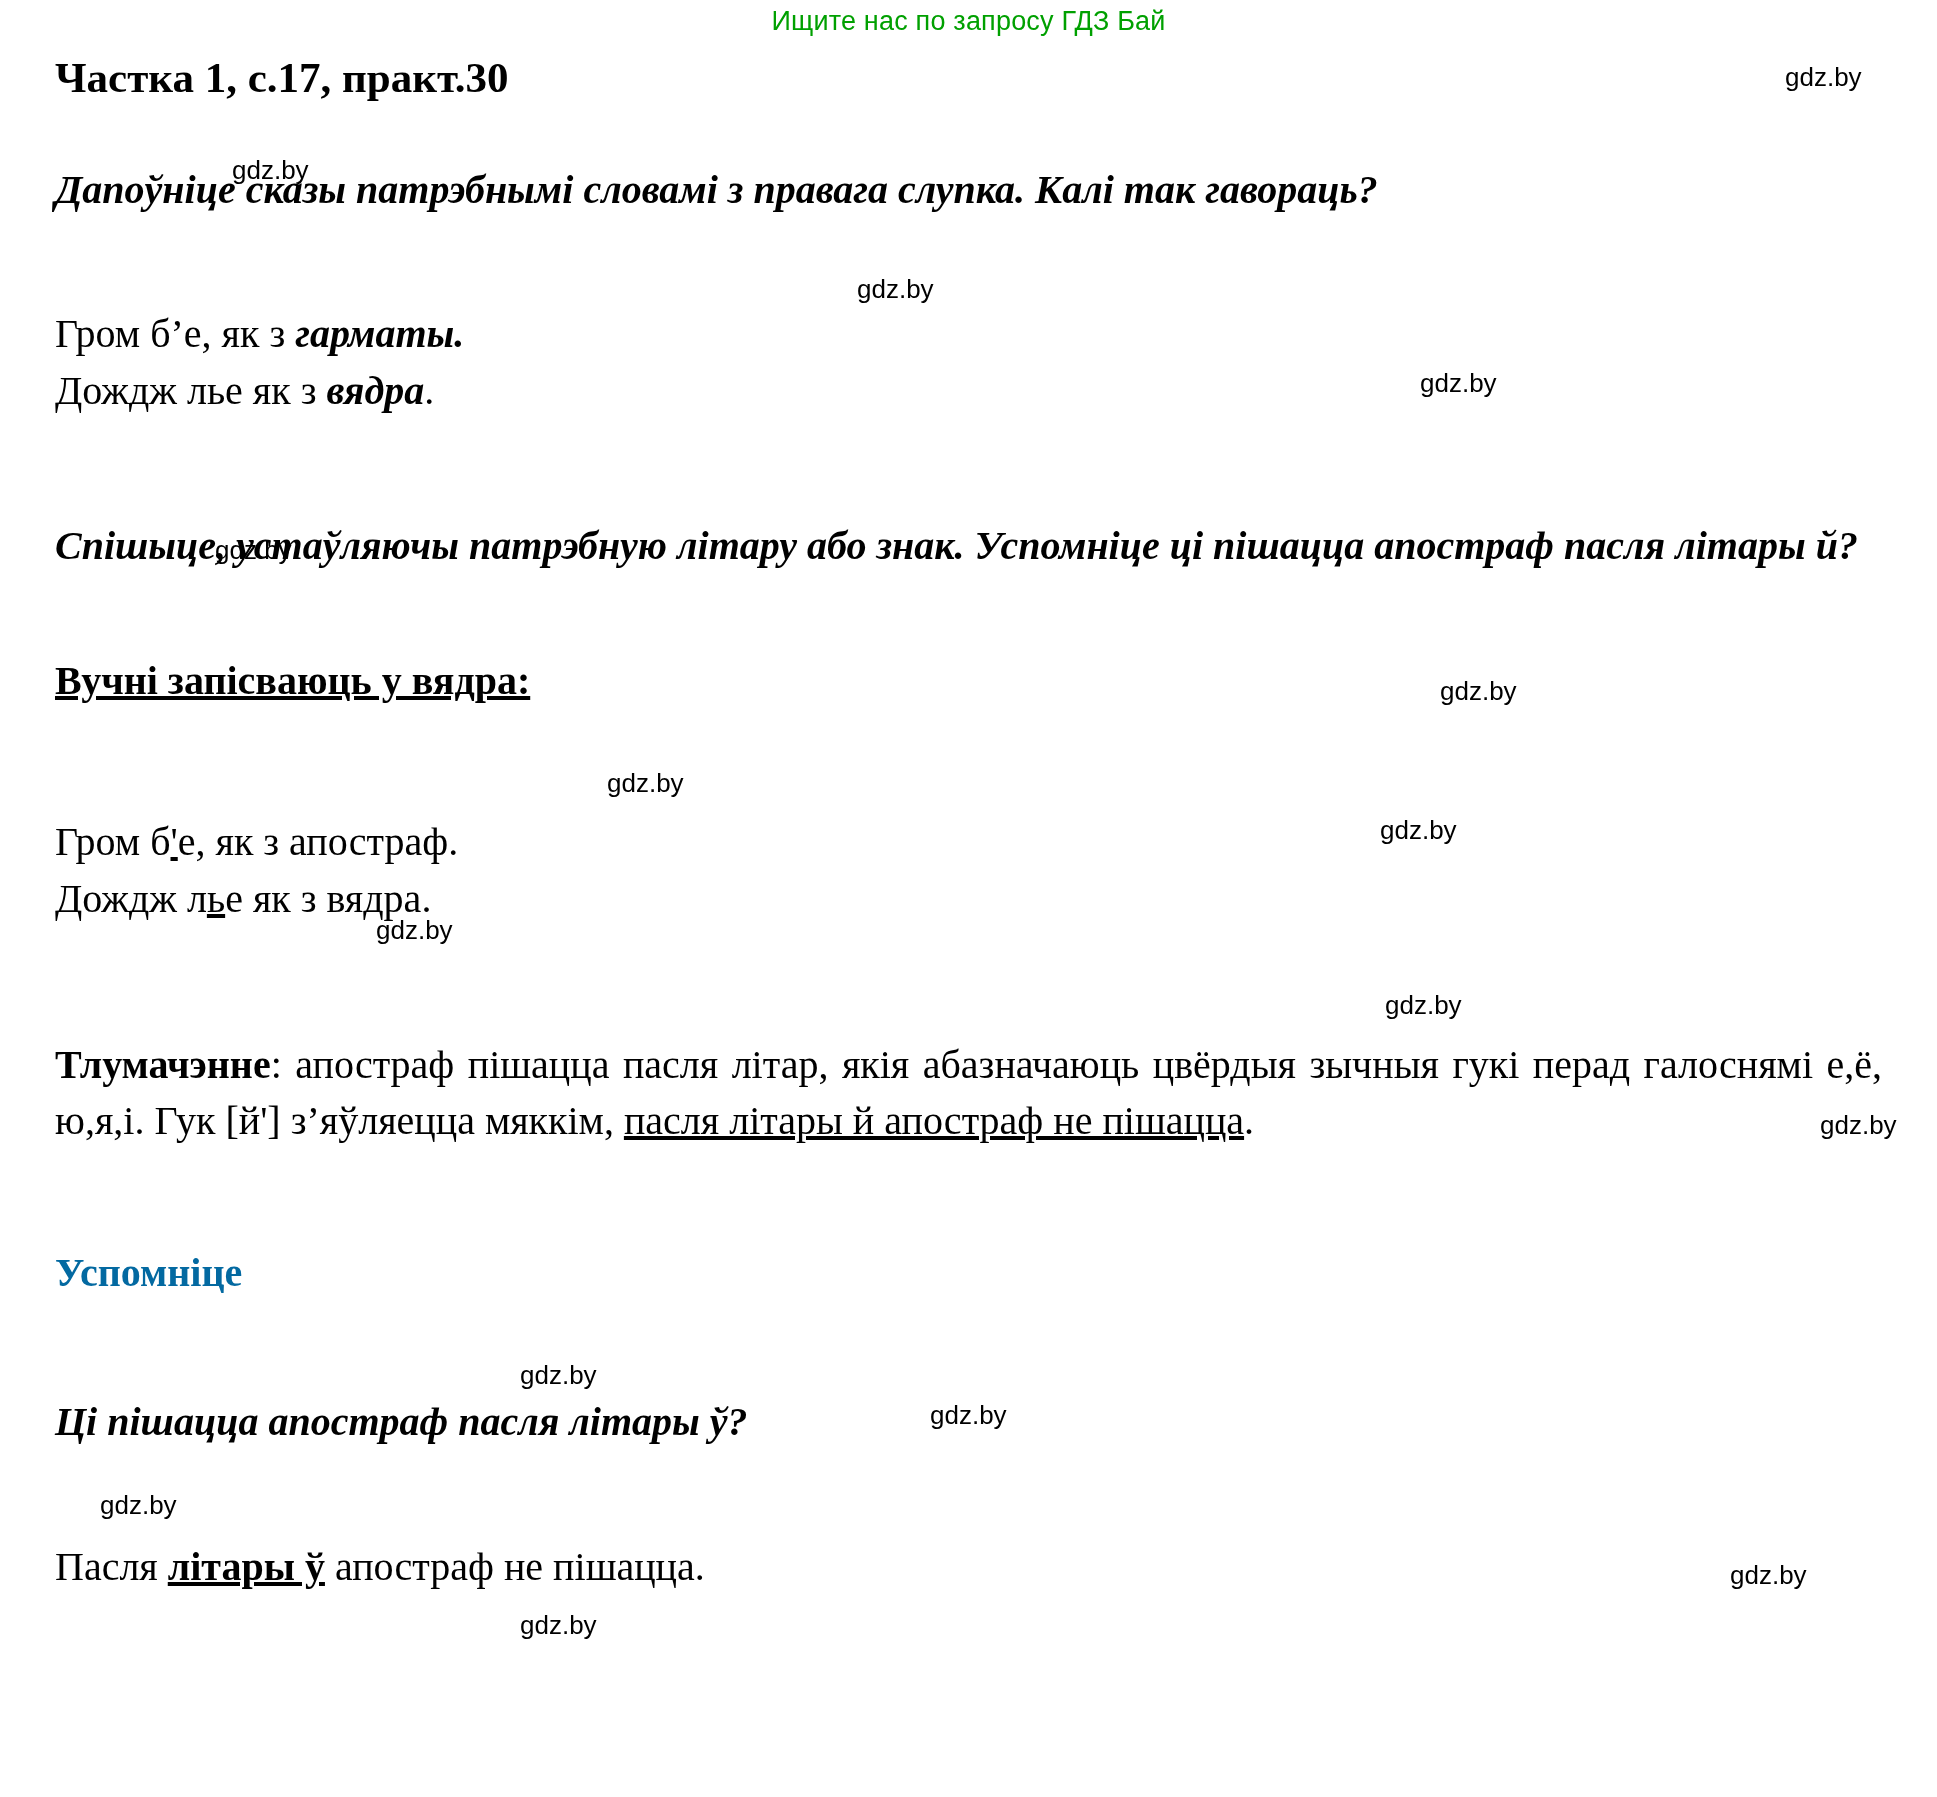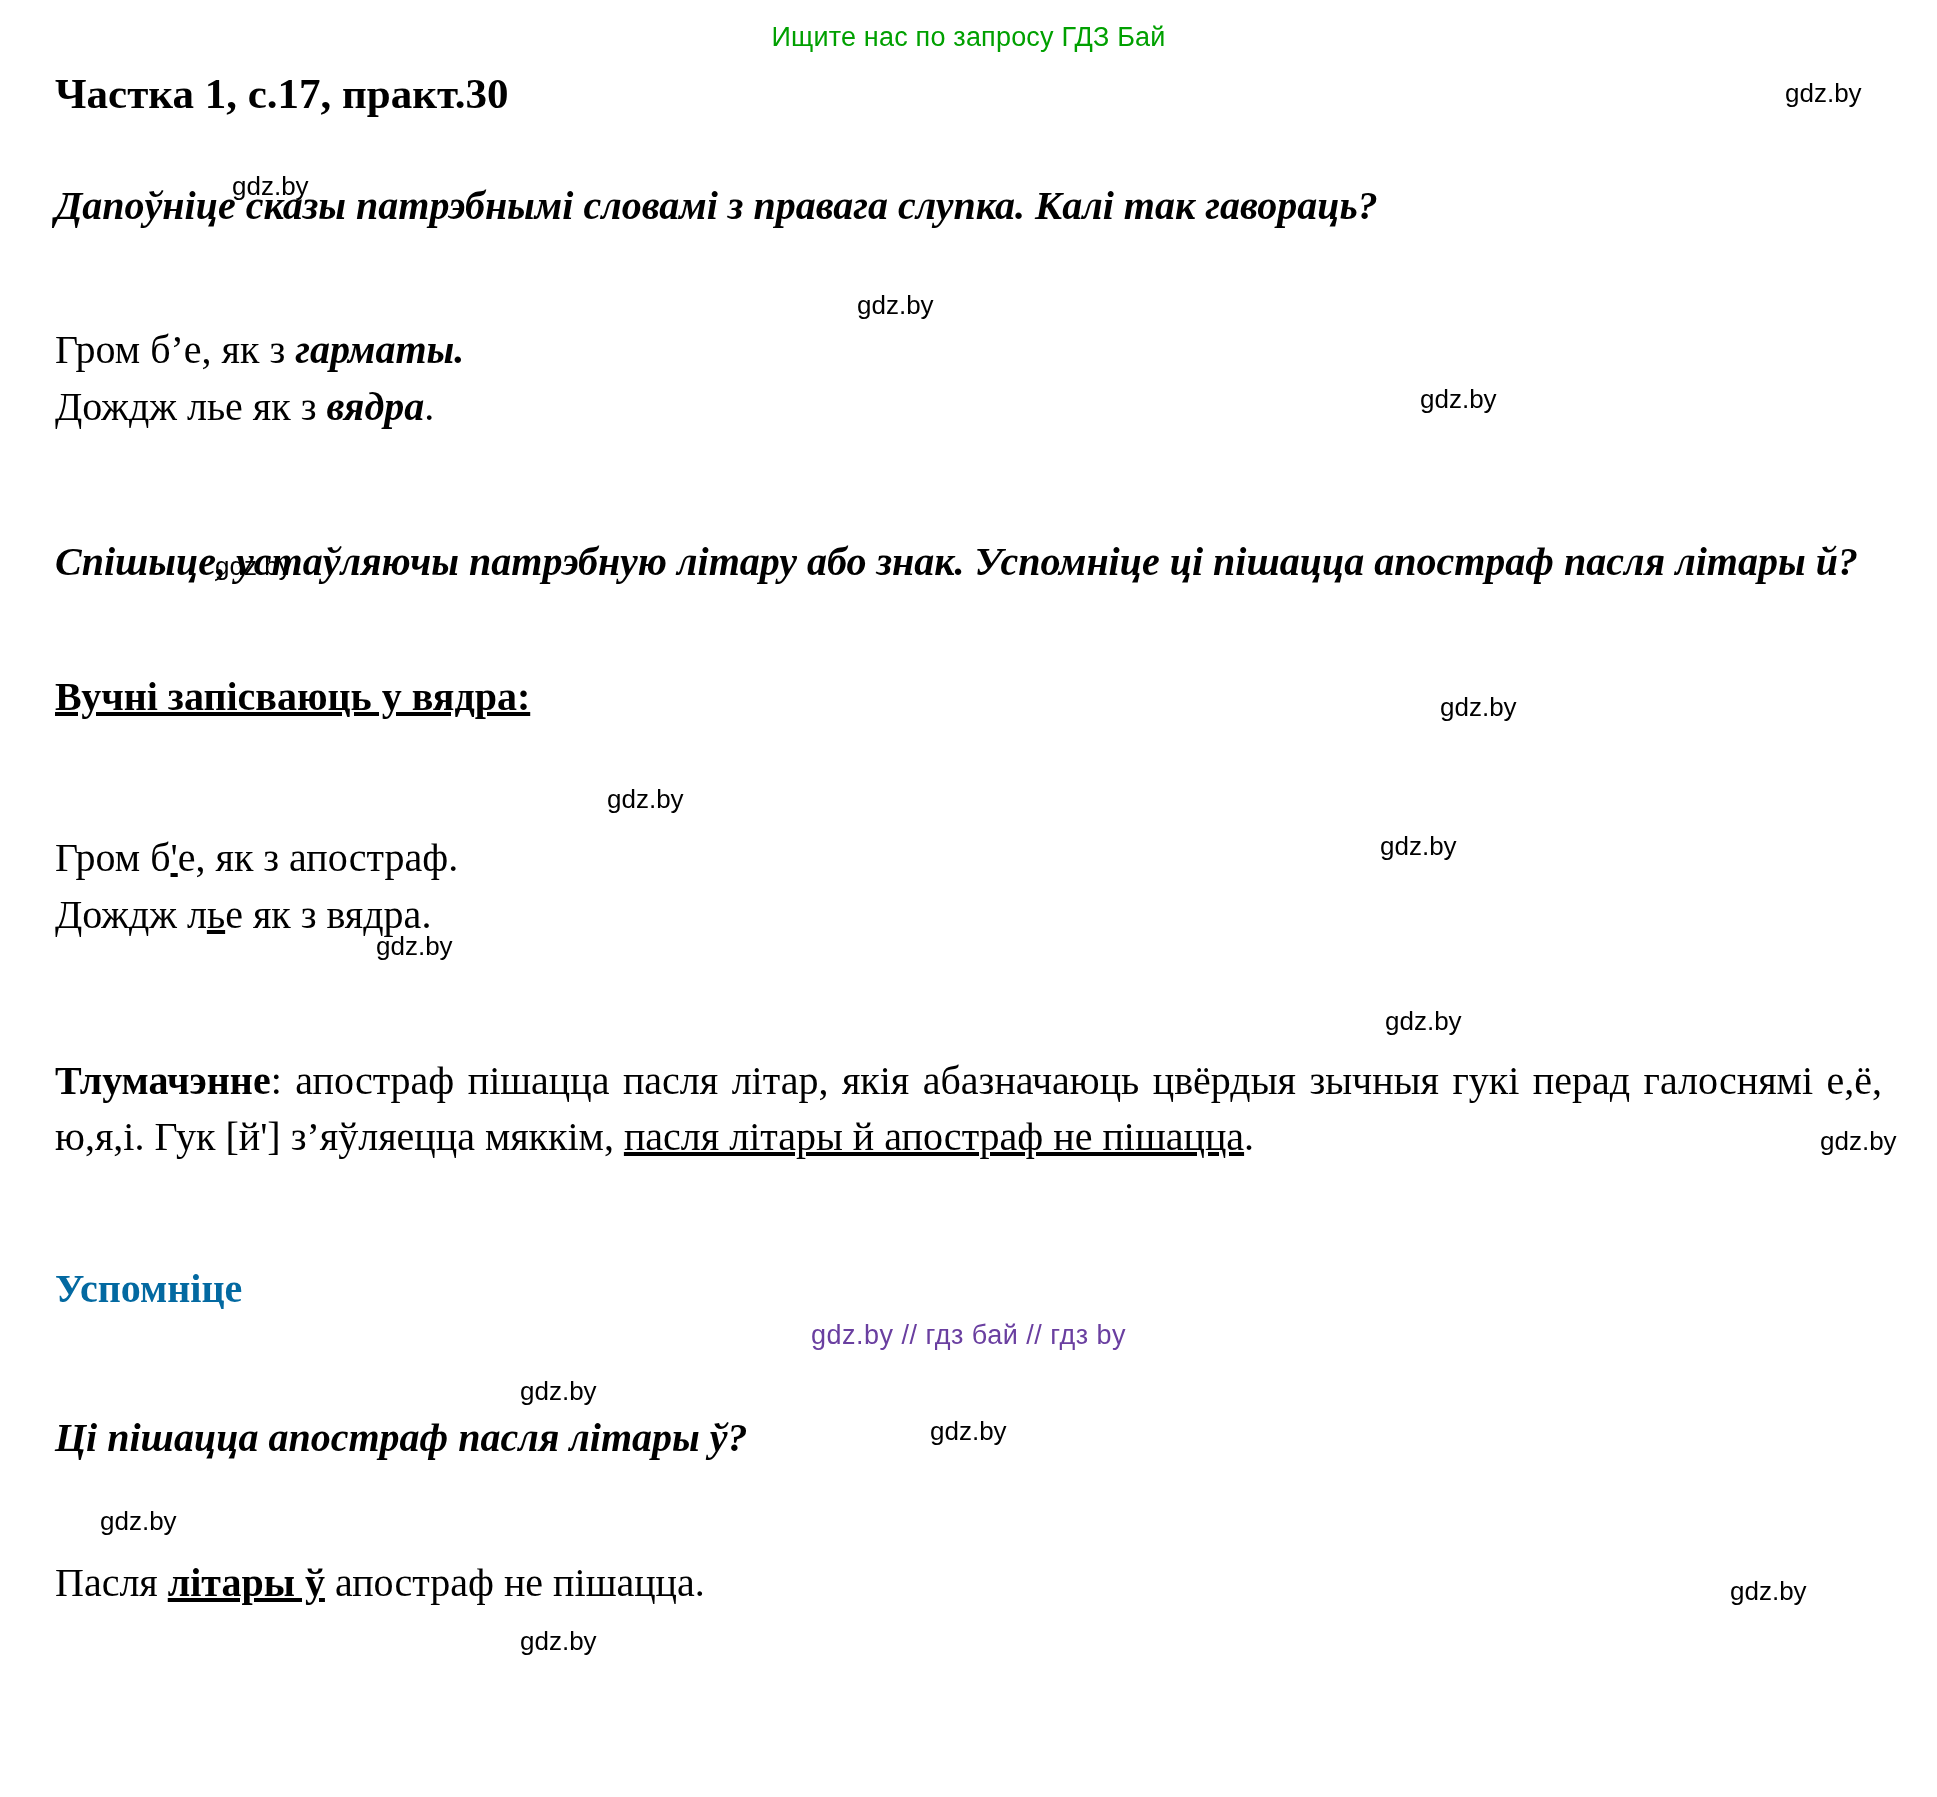--- a/index.html
+++ b/index.html
@@ -15,21 +15,20 @@
     color: #000000;
     overflow: hidden;
   }
 
   .page {
     position: relative;
     width: 1937px;
     height: 1343px;
     box-sizing: border-box;
     padding: 4px 60px;
-    margin-top: 16px;
   }
 
   
   .promo {
     position: absolute;
     top: 6px;
     left: 0;
     width: 100%;
     text-align: center;
     font-family: "Liberation Sans", sans-serif;
@@ -206,15 +205,14 @@
 
     <div class="sp-60"></div>
     <div class="sp-30"></div>
 
     <div class="plain">
       <span>Пасля </span><span class="b u">літары ў</span><span> апостраф не пішацца.</span>
     </div>
 
   </div>
 
-  <div class="footer">gdz.by  //  гдз бай  //  гдз by</div>
 
 </div>
 
 </body></html>

